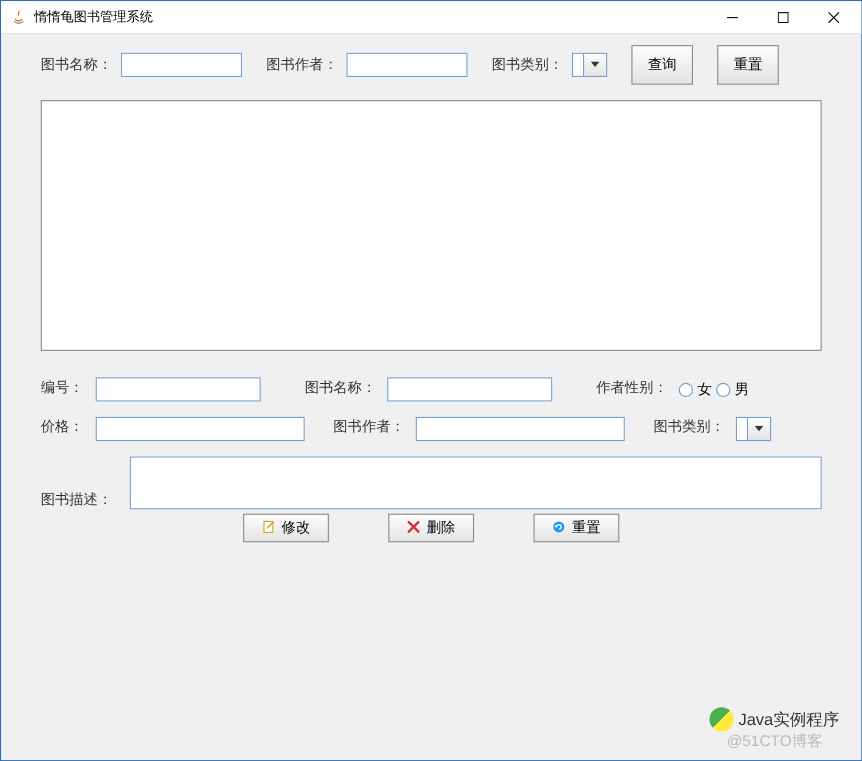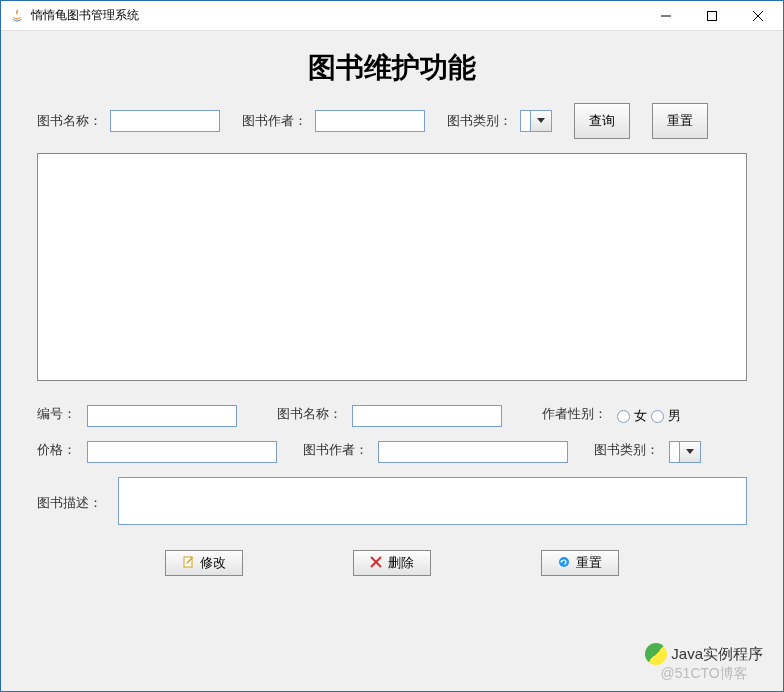--- a/index.html
+++ b/index.html
@@ -17,23 +17,23 @@
     .label { color: #333; white-space: nowrap; }
     .text-input { height: 22px; border: 1px solid #7a9fcc; background: #fff; padding: 0 4px; font-size: 13px; }
     .combo { display: inline-flex; }
     .combo .combo-text { height: 22px; background: #fff; border: 1px solid #7a9fcc; border-right: none; }
     .combo .combo-arrow { width: 22px; height: 22px; background: linear-gradient(#fdfdfd,#e3e3e3); border: 1px solid #7a9fcc; display: flex; align-items: center; justify-content: center; cursor: pointer; }
     .btn { height: 36px; padding: 0 14px; background: linear-gradient(#fdfdfd,#e3e3e3); border: 1px solid #8a8a8a; cursor: pointer; font-size: 13px; display: inline-flex; align-items: center; gap: 4px; }
     .results-panel { height: 228px; background: #fff; border: 1px solid #888; margin-bottom: 24px; }
     .form-row { display: flex; gap: 10px; margin-bottom: 14px; }
     .radio-group { display: flex; align-items: center; gap: 4px; }
     .radio-custom { width: 13px; height: 13px; border: 1px solid #7a9fcc; border-radius: 50%; background: #fff; cursor: pointer; }
-    .desc-row { display: flex; align-items: center; gap: 16px; margin-top: 14px; margin-bottom: 25px; }
+    .desc-row { display: flex; align-items: flex-end; gap: 16px; margin-top: 14px; margin-bottom: 4px; }
     .desc-area { flex: 1; height: 48px; background: #fff; border: 1px solid #7a9fcc; resize: none; font-family: inherit; padding: 2px 4px; }
-    .action-row { display: flex; justify-content: center; gap: 110px; }
+    .action-row { display: flex; justify-content: center; gap: 54px; }
     .action-btn { height: 26px; padding: 0 16px; background: linear-gradient(#fdfdfd,#e3e3e3); border: 1px solid #8a8a8a; cursor: pointer; font-size: 13px; display: inline-flex; align-items: center; gap: 6px; }
     .watermark { position: absolute; right: 20px; bottom: 8px; text-align: center; }
     .wm-main { display: flex; align-items: center; gap: 4px; font-size: 15px; color: #333; font-weight: 500; }
     .wm-sub { font-size: 14px; color: #bbb; }
     .wm-logo { width: 22px; height: 22px; border-radius: 50%; background: linear-gradient(135deg,#4caf50 50%,#ffeb3b 50%); display: inline-block; }
   </style>
 </head>
 <body>
 
 <div class="window">
@@ -59,21 +59,20 @@
     <div class="winbtn">
         <svg width="10" height="10">
           <line x1="0" y1="0" x2="10" y2="10" stroke="#000" stroke-width="1"></line>
           <line x1="10" y1="0" x2="0" y2="10" stroke="#000" stroke-width="1"></line>
         </svg>
       </div>
   </div>
 
 
   <div class="content">
-    <div class="page-title">图书维护功能</div>
 
     <div class="search-row">
       <span class="label">图书名称：</span>
       <input class="text-input" style="width: 110px;">
       <span style="width:6px"></span>
       <span class="label">图书作者：</span>
       <input class="text-input" style="width: 110px;">
       <span style="width:6px"></span>
       <span class="label">图书类别：</span>
       <span class="combo">

